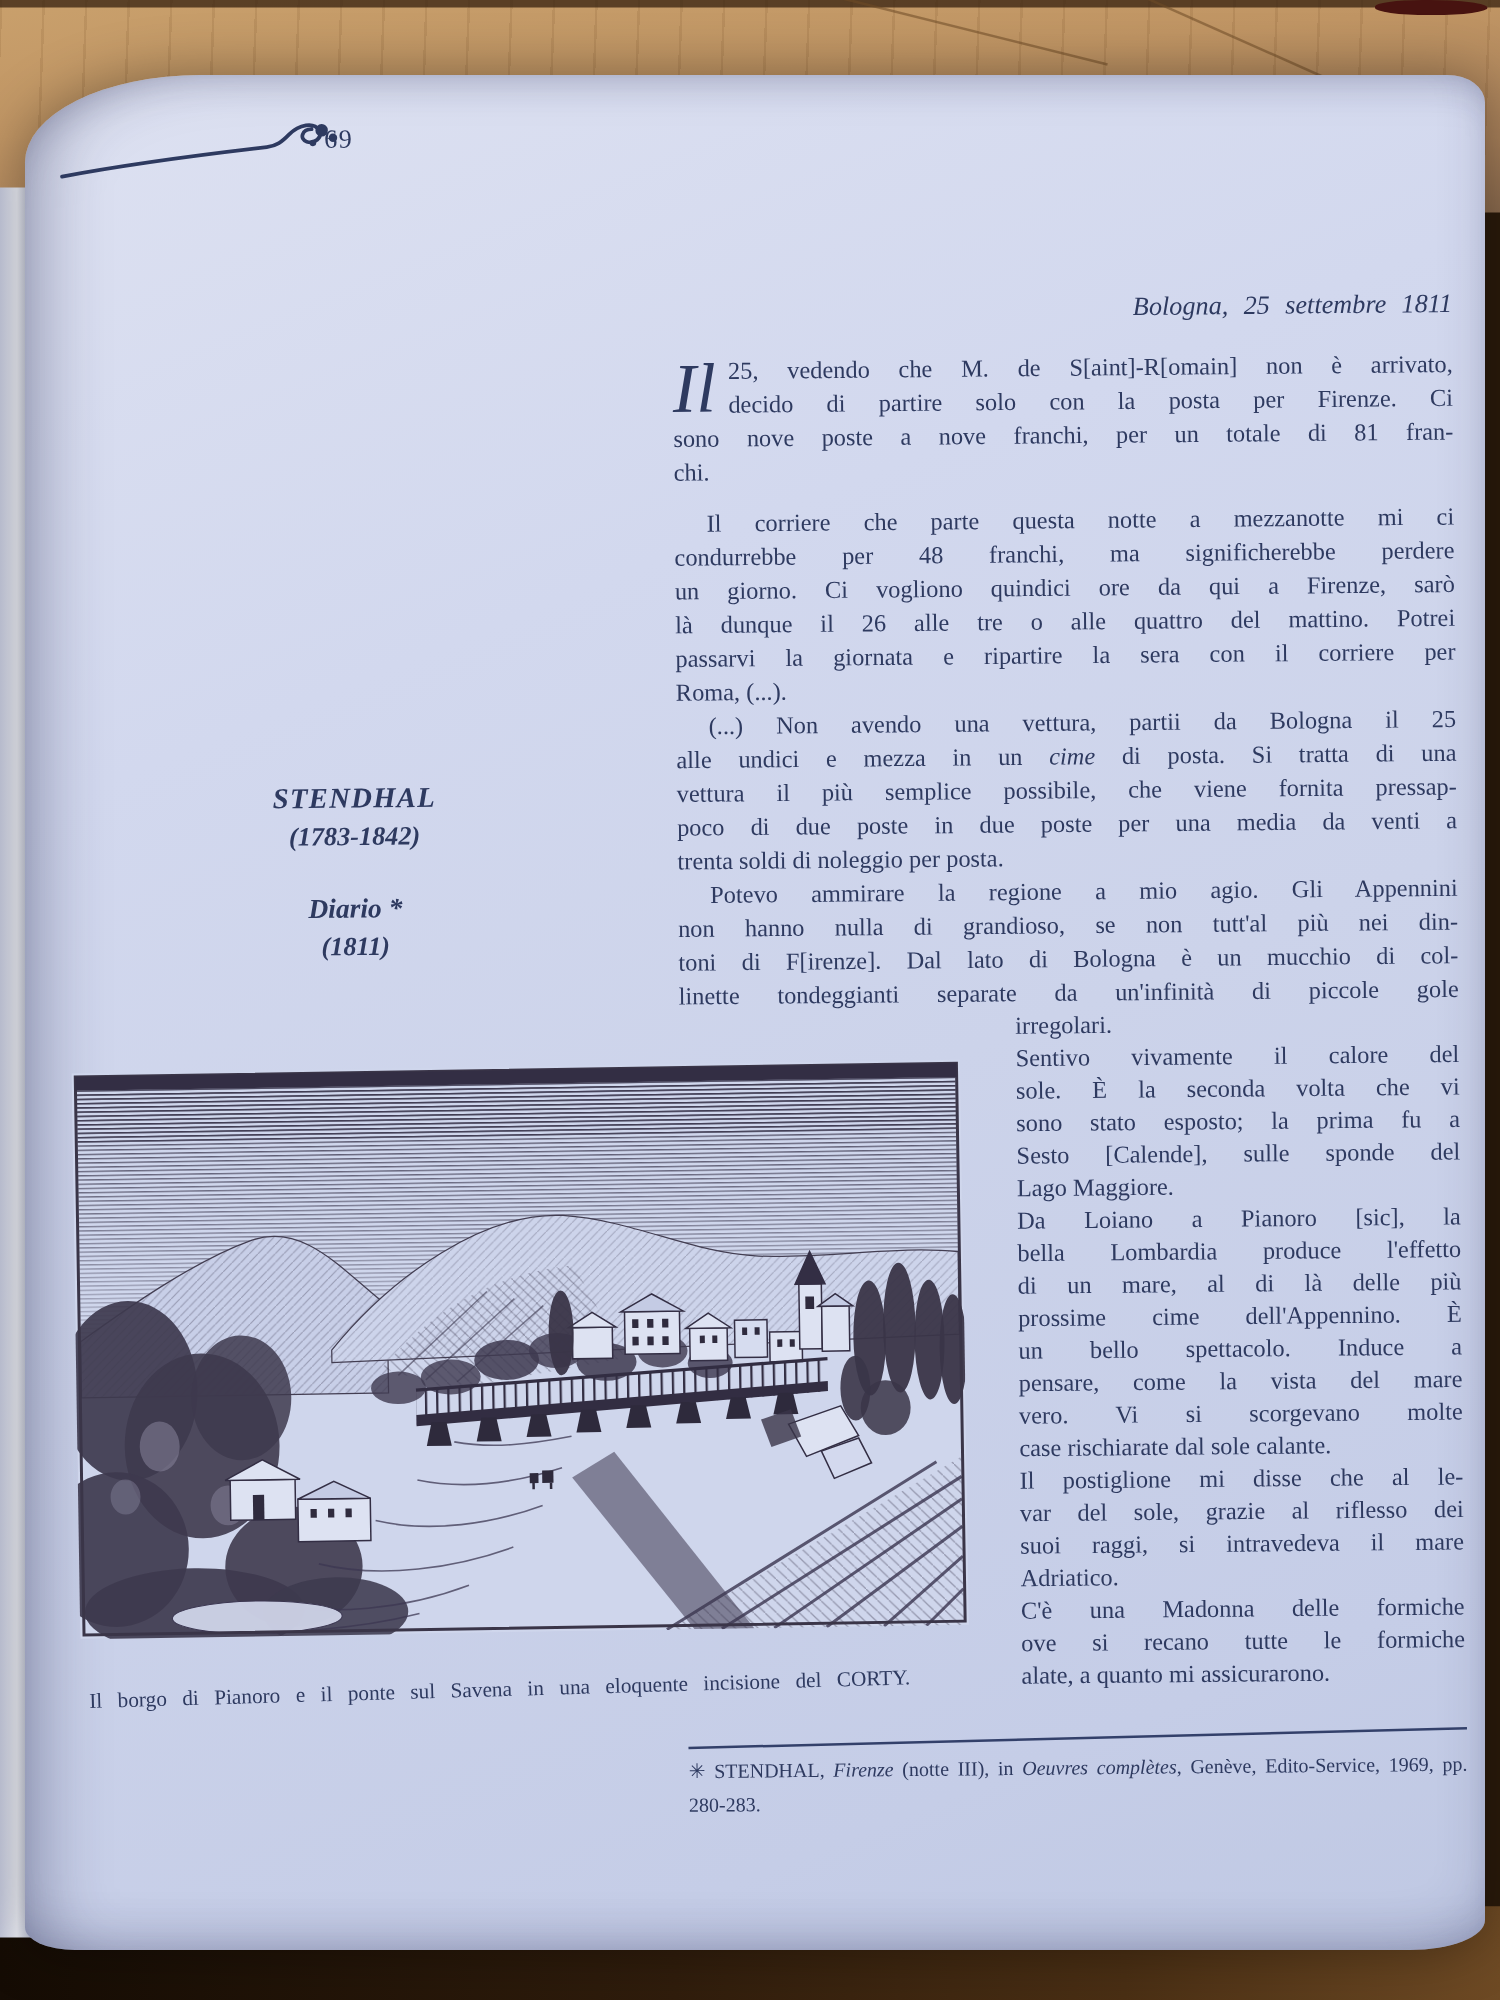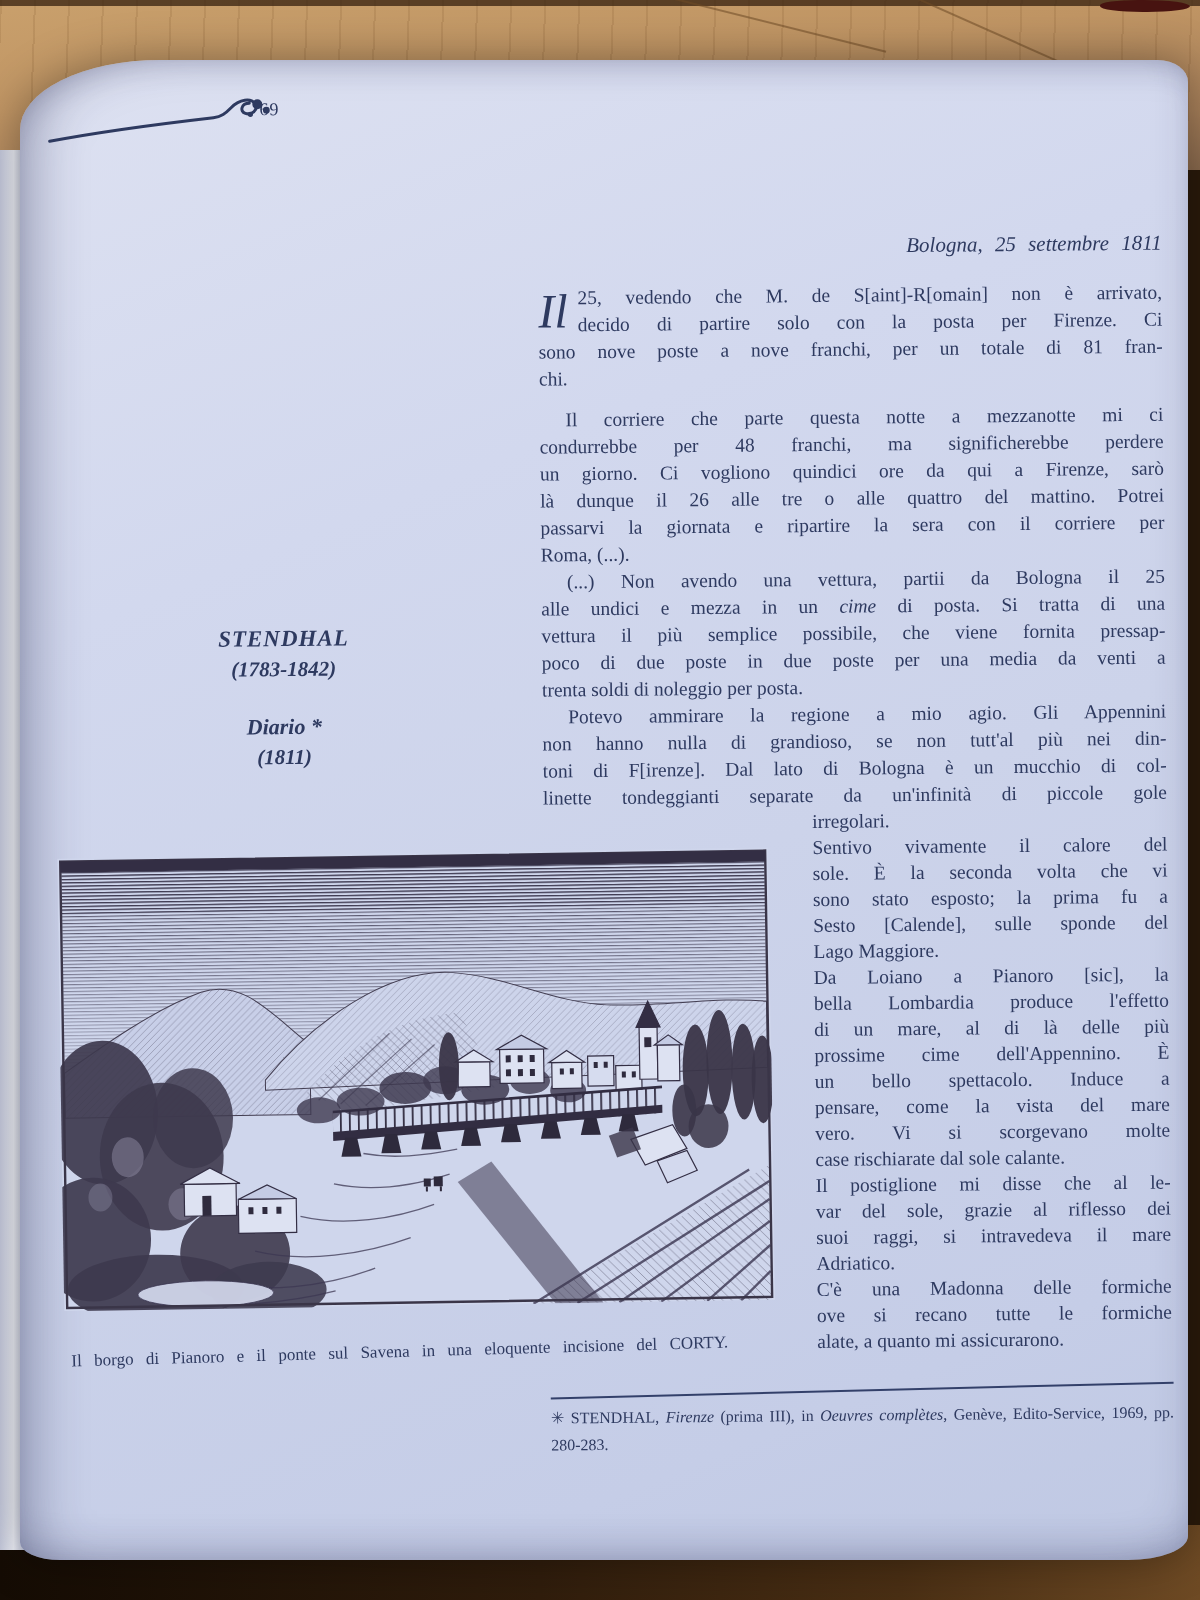--- a/index.html
+++ b/index.html
@@ -46,27 +46,27 @@
   .abs{position:absolute;}
   .it{font-style:italic;}
 
   
   .tl{text-align:justify;text-align-last:justify;}
   .tl.last{text-align-last:left;}
   .para{font-size:19.5px;line-height:27px;}
   .indent .tl:first-child{text-indent:26px;}
   .ncol .tl{line-height:26px;}
 
-  #pageno{left:266px;top:96px;font-size:18px;letter-spacing:1px;}
+  #pageno{left:266px;top:96px;font-size:21px;letter-spacing:1px;}
   #dateline{left:540px;top:236px;width:627px;text-align:right;font-style:italic;
             font-size:21px;word-spacing:7px;}
 
   #p1{left:543px;top:284px;width:624px;}
   .dc-row{display:flex;align-items:flex-start;}
-  .dropcap{font-style:italic;font-size:48px;line-height:48px;padding:3px 10px 0 0;flex:0 0 auto;}
+  .dropcap{font-style:italic;font-size:56px;line-height:48px;padding:3px 10px 0 0;flex:0 0 auto;}
   .dc-lines{flex:1 1 auto;}
   #p2{left:543px;top:406px;width:624px;}
   #p3{left:543px;top:568px;width:624px;}
   #p4{left:543px;top:703px;width:624px;}
   #ncol{left:812px;top:811px;width:355px;}
   .ngroup{margin:0;}
 
   #author{left:140px;top:620px;width:290px;text-align:center;
           font-weight:bold;font-style:italic;line-height:31px;}
   #author .name{font-size:23px;letter-spacing:1px;}
@@ -344,17 +344,17 @@
     </g>
 
     <rect x="3" y="3" width="706" height="447" fill="none" stroke="#3a3548" stroke-width="2.4"></rect>
     <rect x="3" y="3" width="706" height="11" fill="#332e44"></rect>
   </svg>
 
   <div class="abs" id="caption">Il borgo di Pianoro e il ponte sul Savena in una eloquente incisione del CORTY.</div>
 
   <div class="abs" id="footer">
     <div class="rule"></div>
-    <div id="fline1"><span>✳ STENDHAL, </span><span class="it">Firenze</span><span> (prima III), in </span><span class="it">Oeuvres complètes</span><span>, Genève, Edito-Service, 1969, pp.</span></div>
+    <div id="fline1"><span>✳ STENDHAL, </span><span class="it">Firenze</span><span> (notte III), in </span><span class="it">Oeuvres complètes</span><span>, Genève, Edito-Service, 1969, pp.</span></div>
     <div id="fline2">280-283.</div>
   </div>
 
 </div>
 
 </body></html>

